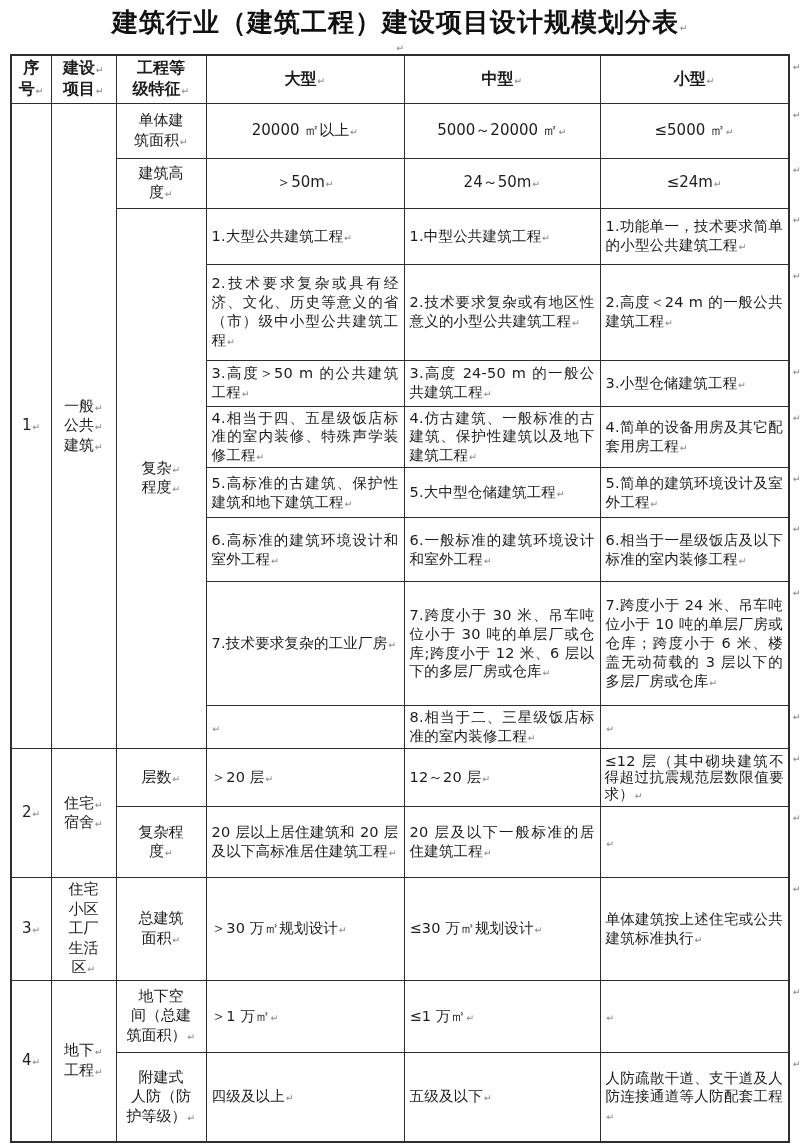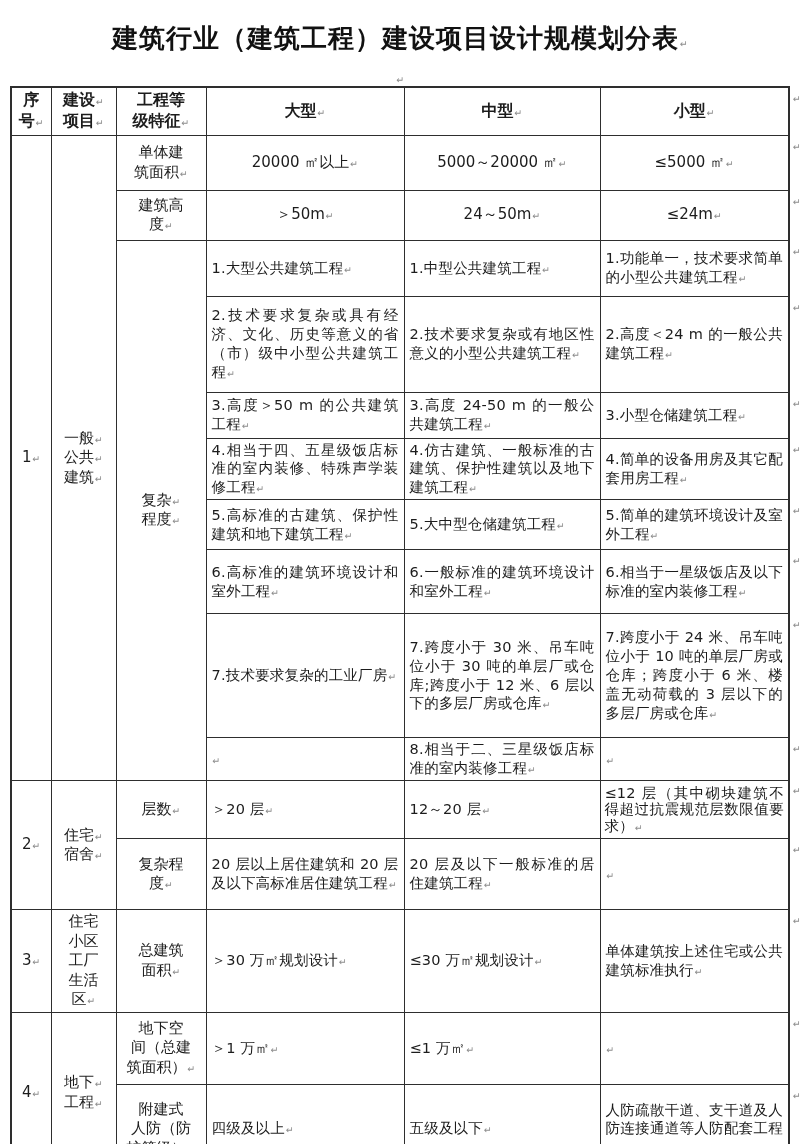--- a/index.html
+++ b/index.html
@@ -1,18 +1,18 @@
 <!DOCTYPE html>
 <html><head>
 <meta charset="utf-8">
 <style>
   html,body{margin:0;padding:0;width:800px;height:1144px;background:#ffffff;overflow:hidden;}
   body{font-family:"DejaVu Sans","Liberation Sans",sans-serif;color:#1c1c1c;position:relative;}
   .page{width:800px;height:1144px;position:relative;}
-  .title{margin:16px;padding-top:5px;text-align:center;font-size:26px;font-weight:bold;letter-spacing:1px;color:#111;}
+  .title{margin:0;padding-top:5px;text-align:center;font-size:26px;font-weight:bold;letter-spacing:1px;color:#111;}
   .blank{height:13px;text-align:center;line-height:11px;}
   table{border-collapse:collapse;table-layout:fixed;width:778px;margin:1px 0 0 10px;border:2px solid #2e2e2e;}
   th,td{border:1px solid #2e2e2e;vertical-align:middle;padding:2px 5px;font-size:14.5px;line-height:1.3;position:relative;overflow:visible;}
   th{font-size:16px;font-weight:bold;text-align:center;padding:2px 2px;}
   td.c{text-align:center;padding:2px 2px;font-size:15px;}
   td.j{text-align:justify;letter-spacing:0.2px;}
   .pre{white-space:pre-line;}
   .pc{color:#8d8d8d;font-size:9.5px;font-weight:normal;letter-spacing:0;vertical-align:baseline;padding-left:1px;}
   .rowend{position:absolute;right:-13px;top:5px;}
   .t{word-break:break-word;}

